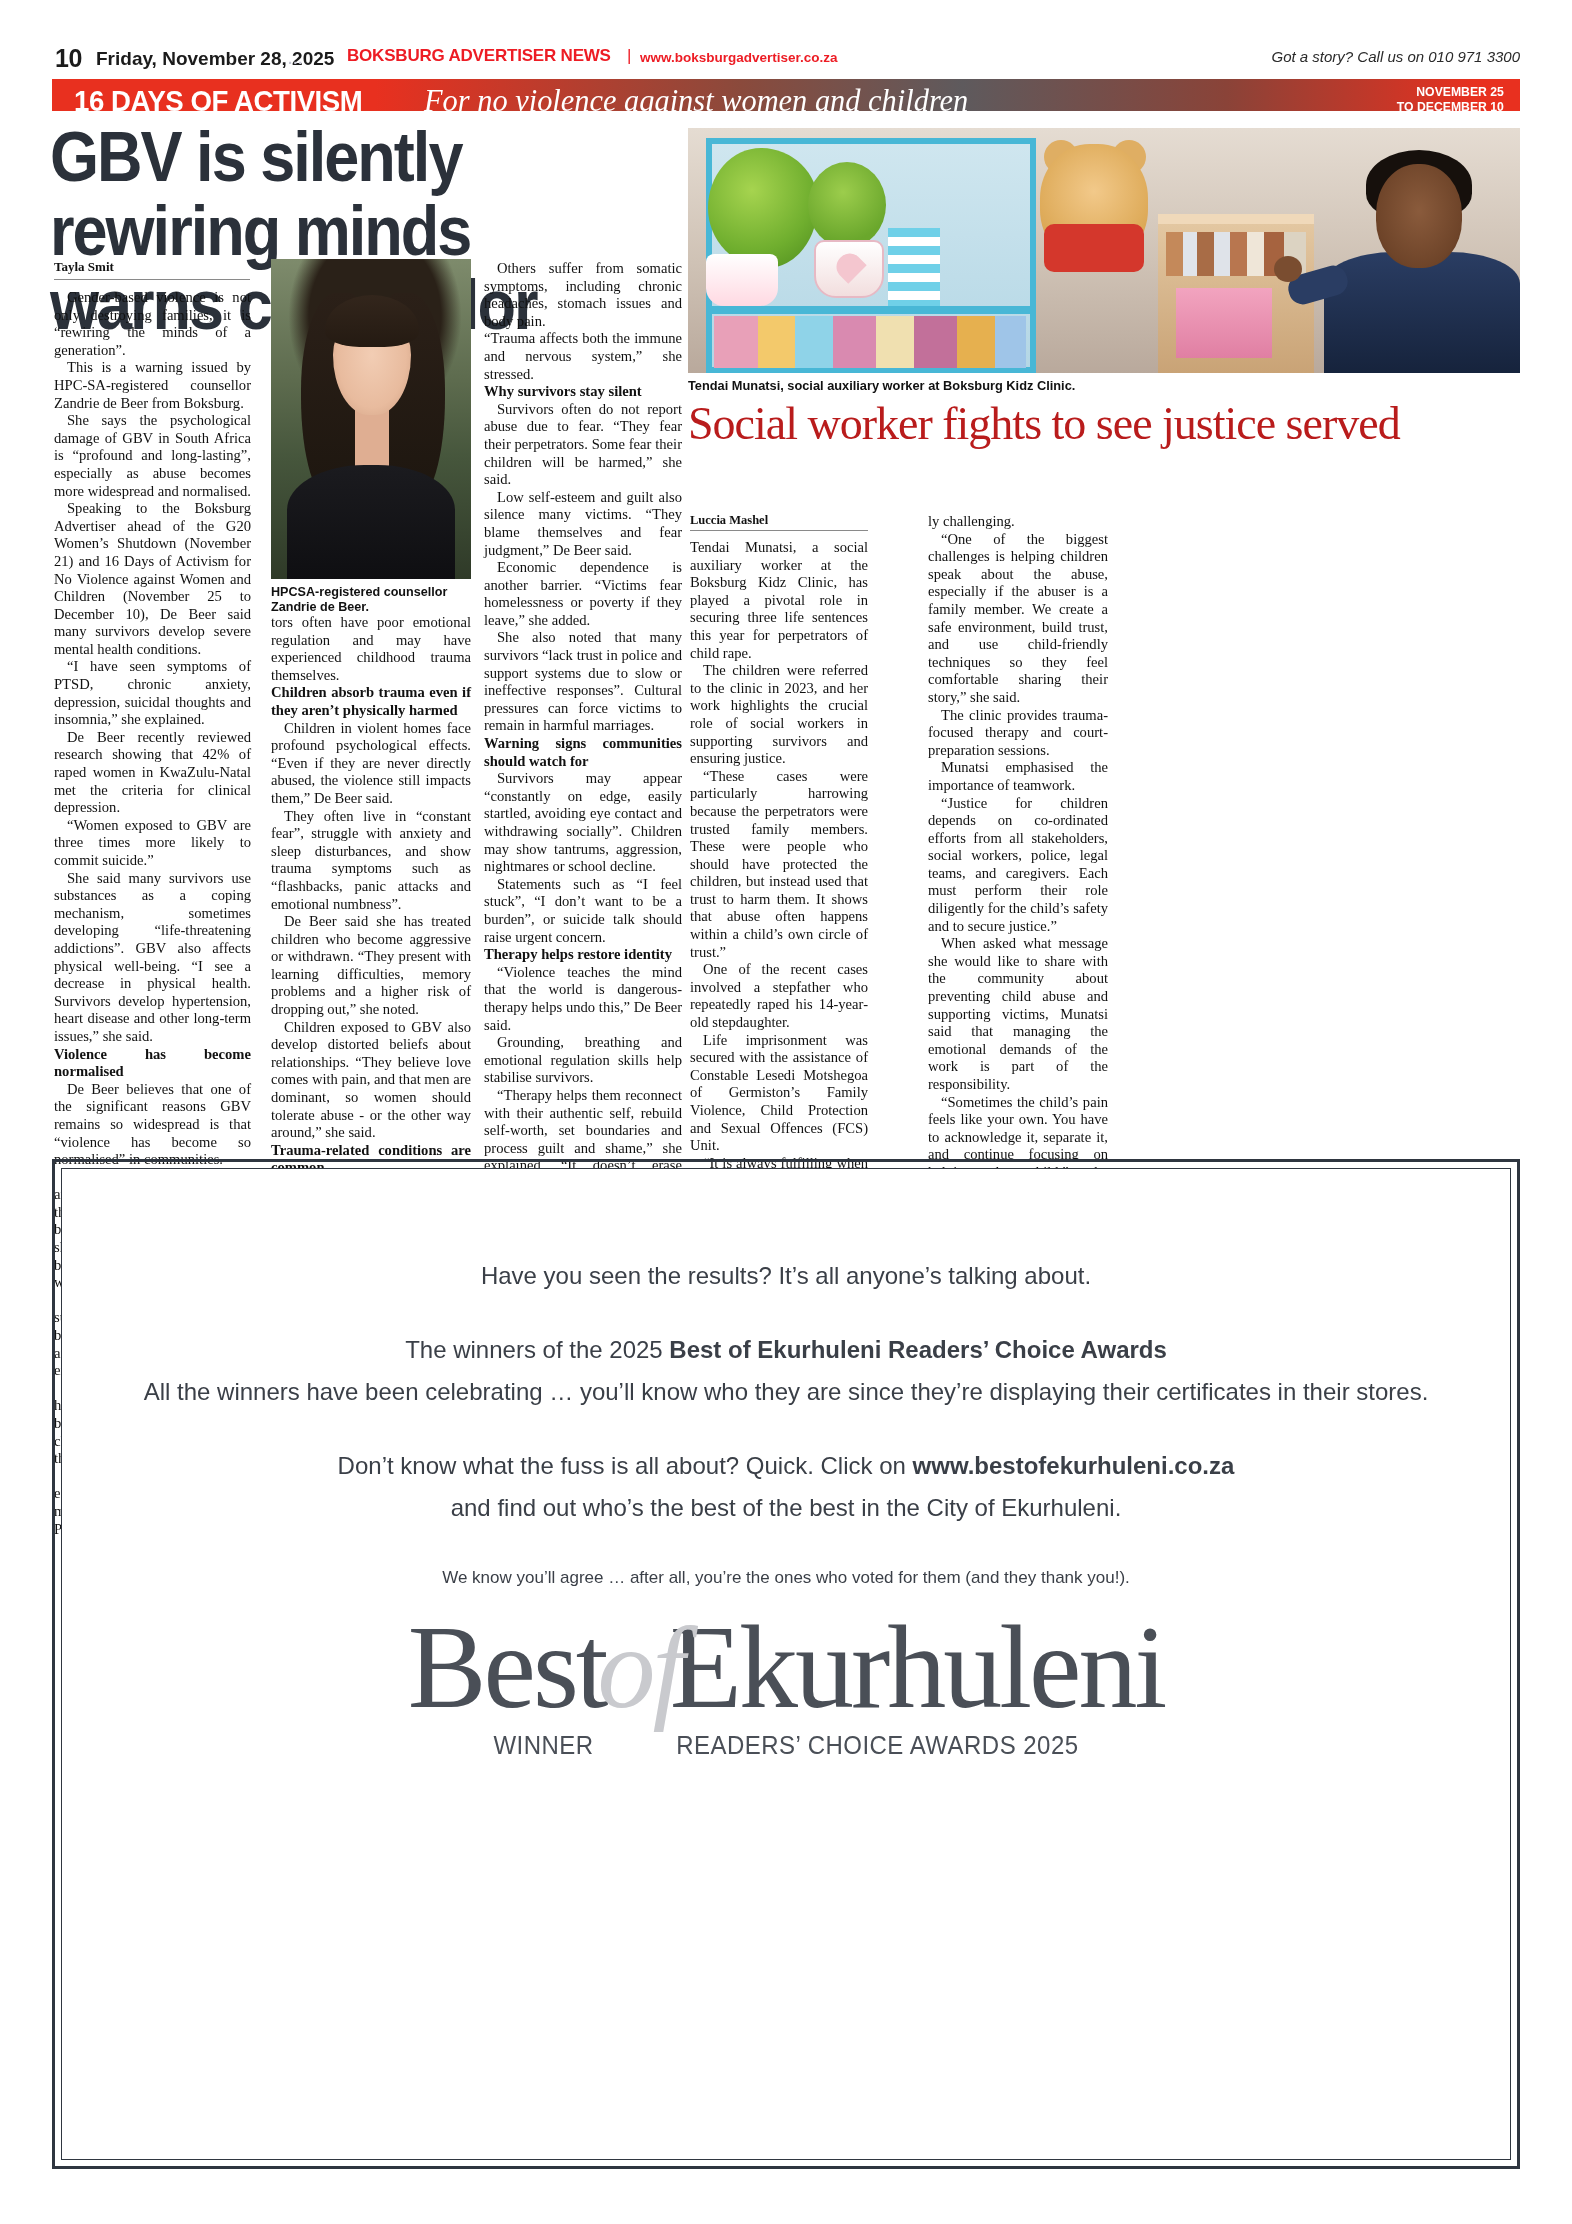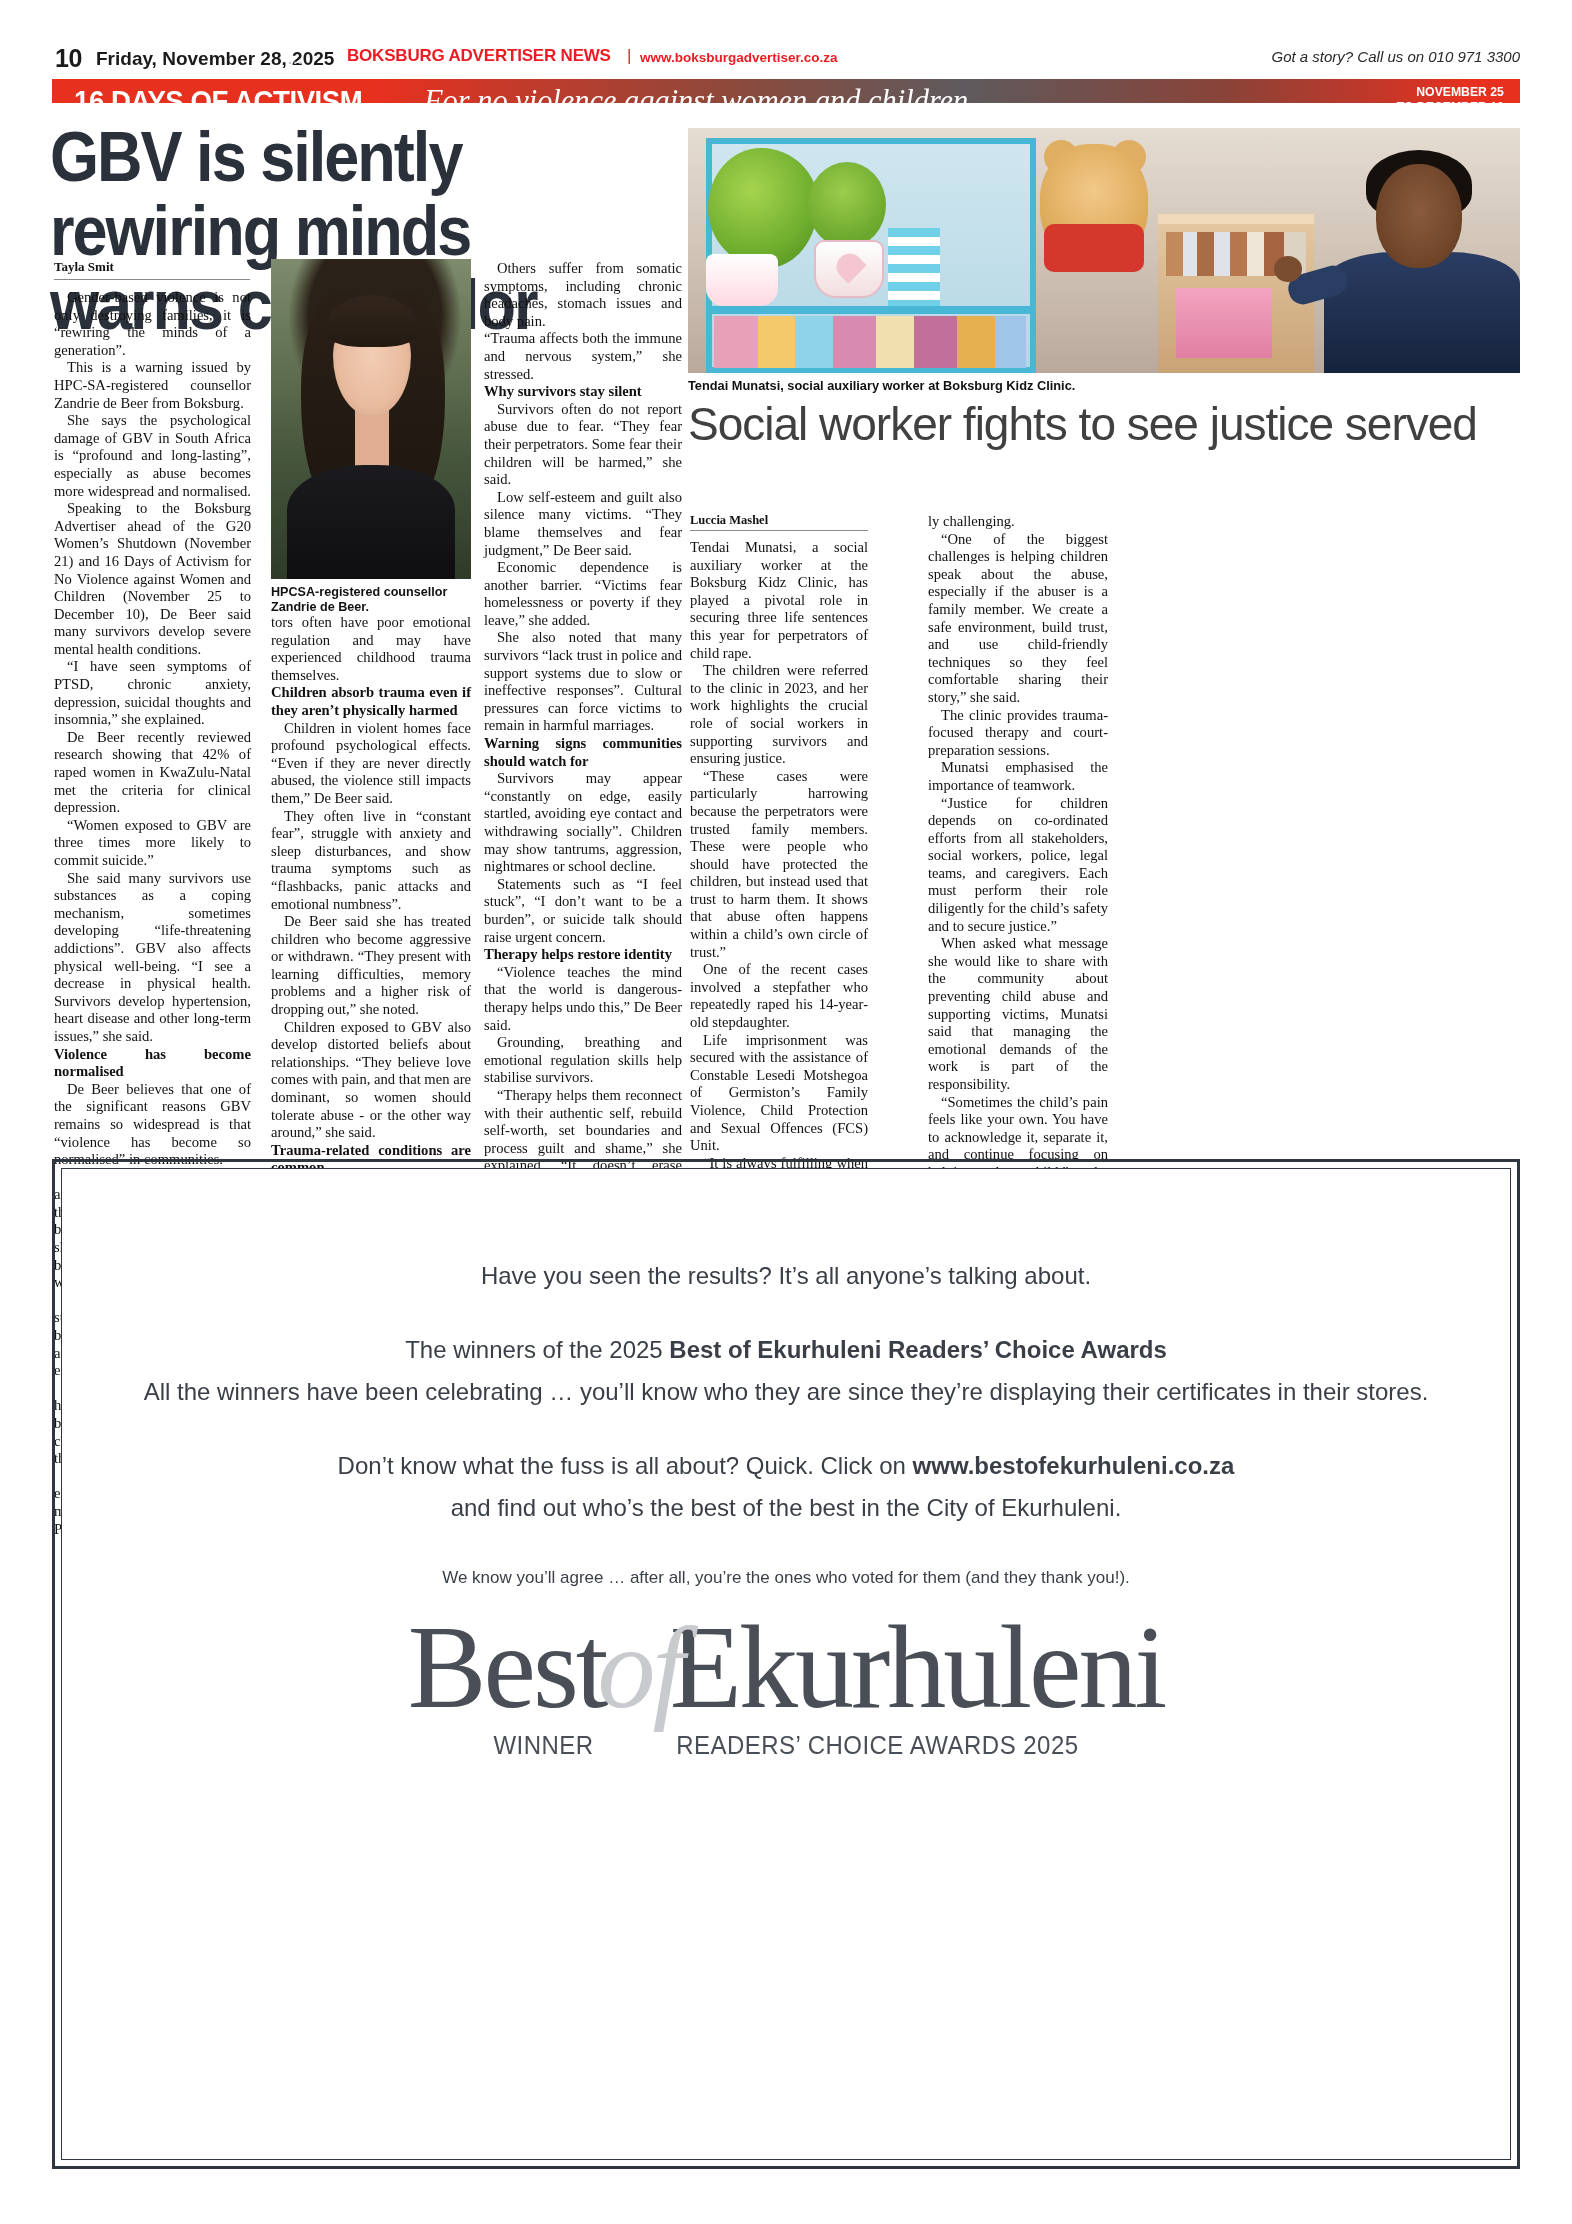--- a/index.html
+++ b/index.html
@@ -48,21 +48,21 @@
     font-weight:bold; font-size:13.5px; color:#ed1c24;
   }
   .mh-tip {
     position:absolute; right:52px; top:48px;
     font-family:"Liberation Sans", sans-serif;
     font-style:italic; font-size:15px; color:#2a2a2a;
   }
 
   
   .banner {
-    position:absolute; left:52px; top:79px; width:1468px; height:24px;
+    position:absolute; left:52px; top:79px; width:1468px; height:32px;
     background:linear-gradient(90deg,#e8301f 0%,#e8301f 22%,#8a4a3c 47%,#5e5a5d 62%,#8a4338 80%,#e8301f 97%,#e8301f 100%);
   }
   .banner-left {
     position:absolute; left:22px; top:5px;
     font-family:"Liberation Sans", sans-serif;
     font-weight:bold; font-size:30px; color:#ffffff;
     letter-spacing:-0.5px; transform:scaleX(0.92); transform-origin:left center;
   }
   .banner-mid {
     position:absolute; left:372px; top:3px;
@@ -265,23 +265,23 @@
   }
   .caption2 {
     position:absolute; left:688px; top:378px; width:832px;
     font-family:"Liberation Sans", sans-serif;
     font-weight:bold; font-size:12.8px; line-height:15px; color:#111;
   }
 
   
   .headline2 {
     position:absolute; left:688px; top:398px; width:836px;
-    font-family:Liberation Sans, sans-serif;
+    font-family:Liberation Serif, serif;
     font-weight:normal; font-size:46px; line-height:52px;
-    color:#404040; letter-spacing:-1px;
+    color:#b91c1c; letter-spacing:-1px;
   }
   .byline2 {
     position:absolute; left:690px; top:513px; width:178px;
     font-family:"Liberation Serif", serif; font-weight:bold; font-size:12.5px;
   }
   .byline2-rule {
     position:absolute; left:690px; top:530px; width:178px;
     border-top:1px solid #8a8a8a;
   }
   #a2c1 { left:690px; top:539px; width:178px; }

